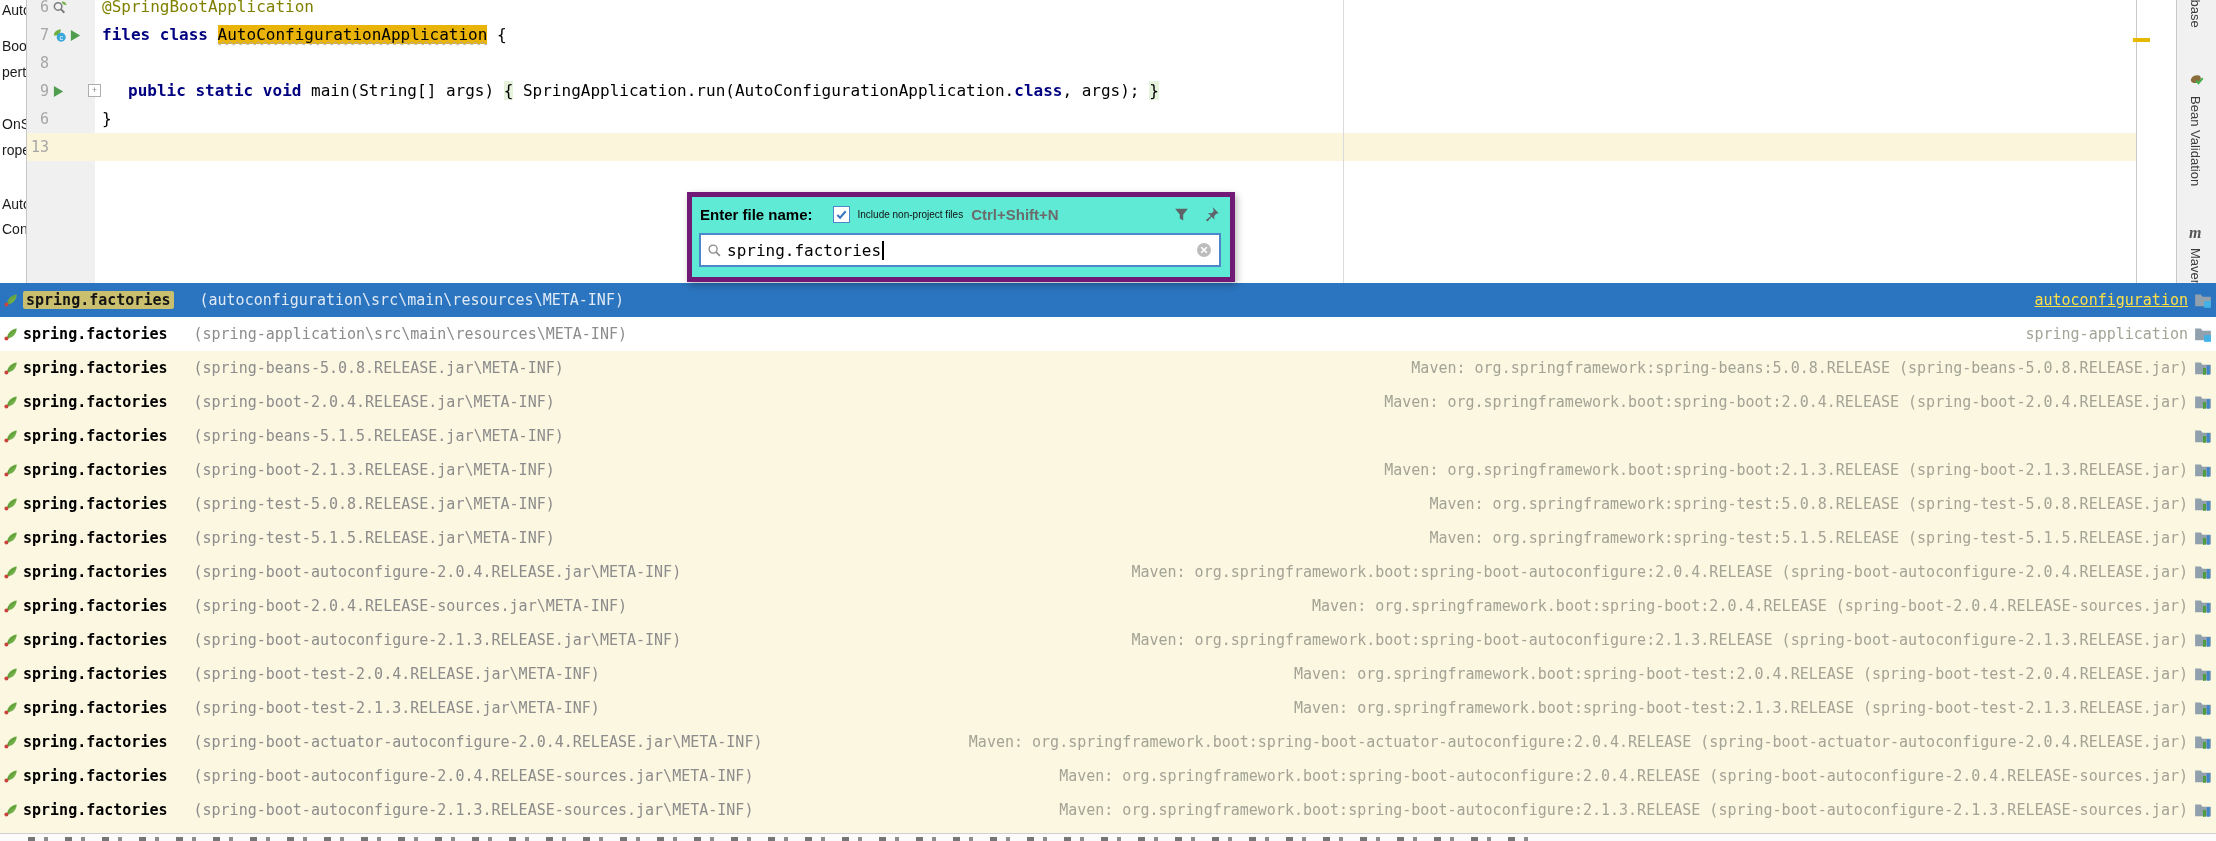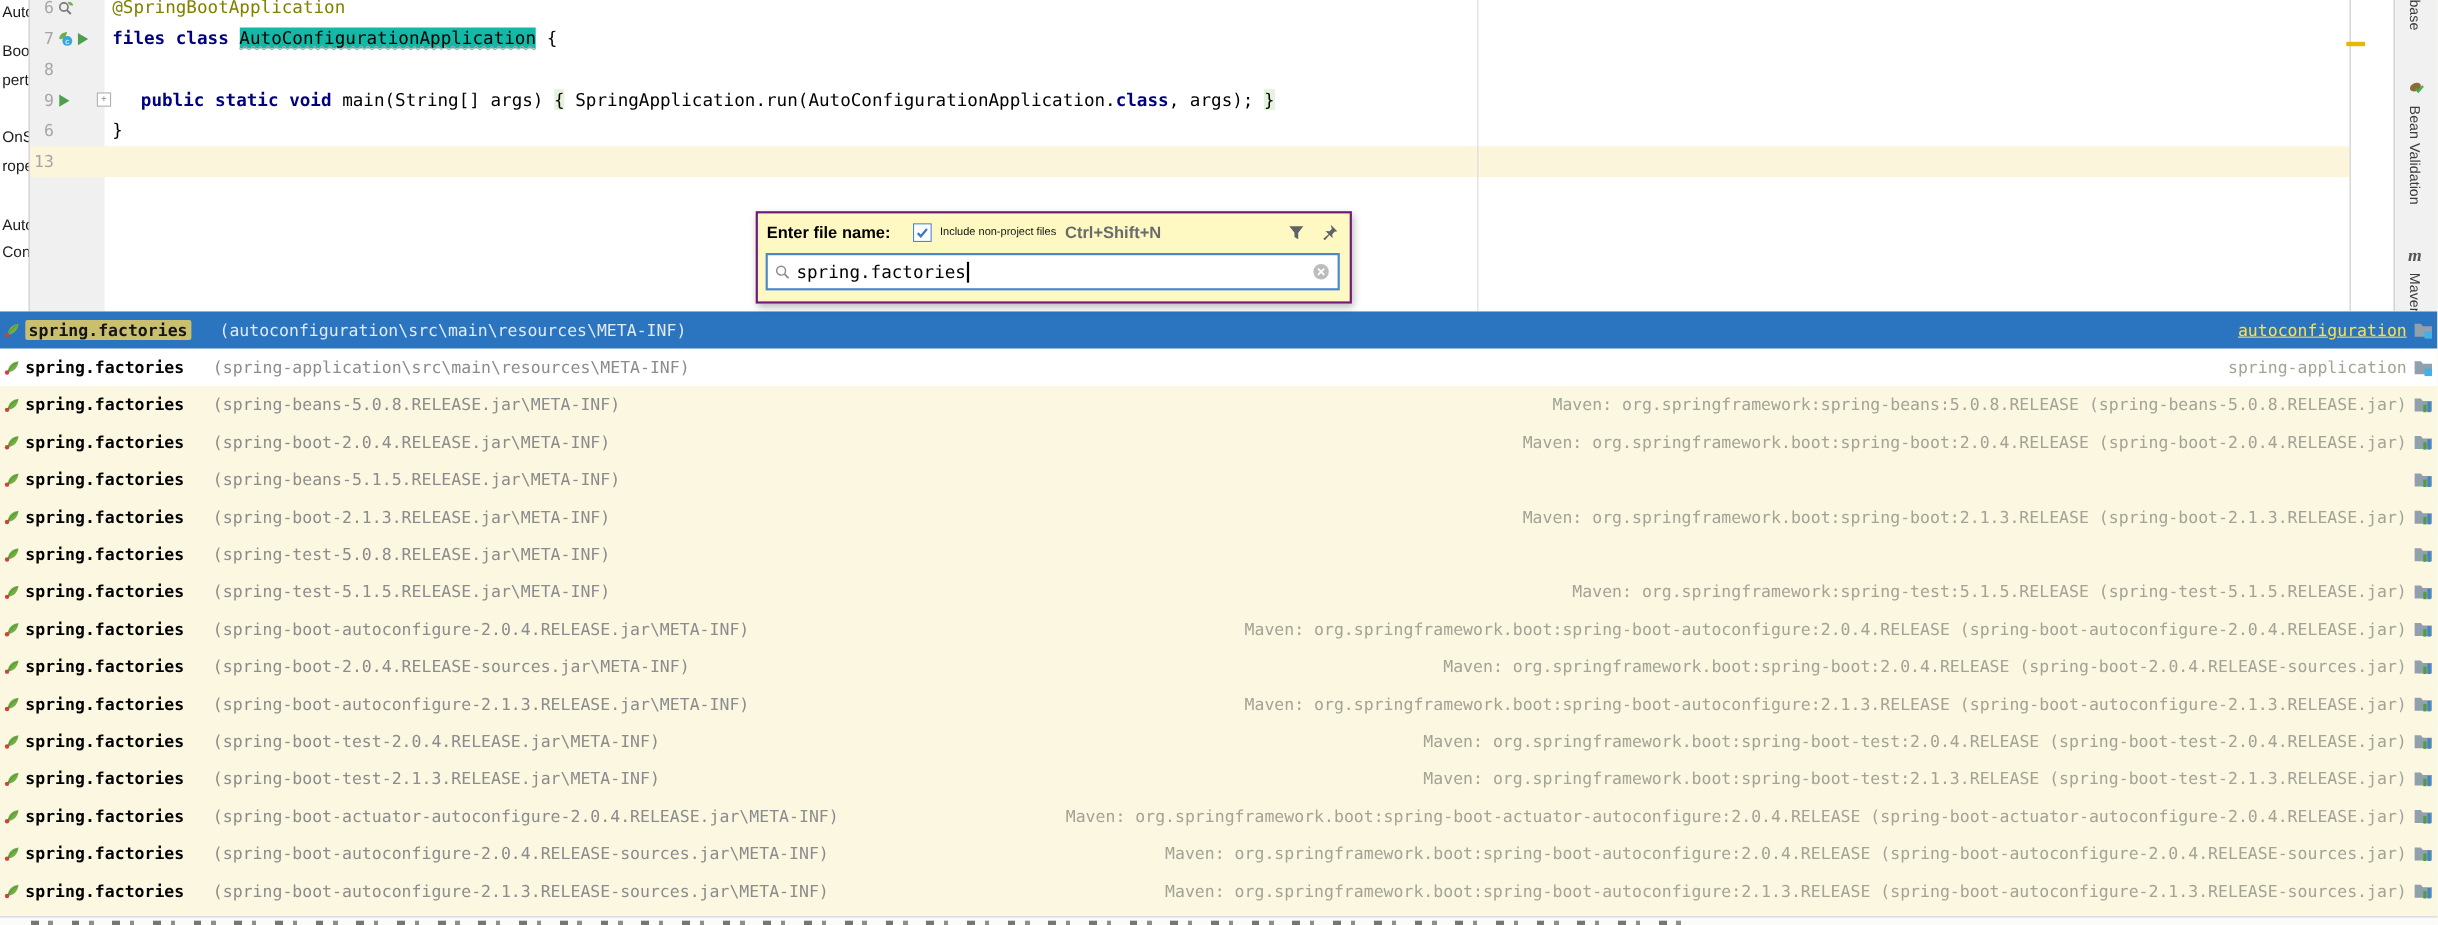--- a/index.html
+++ b/index.html
@@ -17,41 +17,41 @@
   #caret-line{position:absolute;left:27px;top:133px;width:2109px;height:28px;background:#fbf5dc;}
   .gutter-row{position:absolute;left:27px;width:68px;height:28px;display:flex;align-items:center;}
   .lnum{width:22px;text-align:right;font-size:15px;color:#a6a6a6;flex:0 0 auto;}
   .gicons{display:flex;gap:2px;margin-left:3px;align-items:center;}
   .code-row{position:absolute;left:102px;height:28px;line-height:28px;font-size:16px;
             white-space:pre;color:#000;}
   .tok-keyword{font-weight:bold;color:#000080;}
   .tok-annotation{color:#808000;}
   .tok-italic{}
   .tok-folded{background:#e5f2dc;}
-  .tok-class{background:#14b8a6;text-decoration:underline wavy #a9a9a9 1px;text-decoration-skip-ink:none;margin-top:24px;}
+  .tok-class{background:#eab308;text-decoration:underline wavy #a9a9a9 1px;text-decoration-skip-ink:none;margin-top:24px;}
   #fold-box{position:absolute;left:88px;top:84px;width:11px;height:11px;background:#fff;
             border:1px solid #aeaeae;font-size:9px;line-height:10px;text-align:center;color:#888;}
   #margin-guide{position:absolute;left:1343px;top:0;width:1px;height:283px;background:#dadada;}
   #scroll-sep{position:absolute;left:2136px;top:0;width:1px;height:283px;background:#c9c9c9;}
   #warn-dash{position:absolute;left:2133px;top:38px;width:17px;height:4px;background:#e6b800;}
 
   
   #stripe{position:absolute;left:2176px;top:0;width:40px;height:283px;background:#f1f1f1;
           border-left:1px solid #c9c9c9;overflow:hidden;}
   .vtext{writing-mode:vertical-rl;font-size:13px;color:#3c3c3c;position:absolute;left:11px;}
   #stripe-db{top:-28px;}
   #stripe-bv{top:96px;}
   #stripe-mv{top:248px;}
   #bean-icon{position:absolute;left:12px;top:72px;}
   #maven-m{position:absolute;left:12px;top:224px;font-family:"Liberation Serif",serif;
            font-style:italic;font-weight:bold;font-size:16px;color:#555;}
 
   
-  #dialog{position:absolute;left:687px;top:192px;width:538px;height:80px;background:#fef9c3;
-          border:2px solid #701a75;box-shadow:2px 3px 7px rgba(0,0,0,.28);z-index:3;}
+  #dialog{position:absolute;left:687px;top:192px;width:538px;height:80px;background:#5eead4;
+          border:5px solid #701a75;box-shadow:2px 3px 7px rgba(0,0,0,.28);z-index:3;}
   #dialog-header{display:flex;align-items:center;height:34px;padding:0 8px;gap:8px;}
   #dialog-title{font-weight:bold;font-size:15px;color:#000;}
   #cbx{width:15px;height:15px;border:1px solid #4c87c9;background:#fff;margin-left:12px;
        display:flex;align-items:center;justify-content:center;flex:0 0 auto;}
   #cbx svg{display:block;}
   #cbx-label{font-size:10px;color:#111;}
   #shortcut{font-size:15px;font-weight:bold;color:#6b6b6b;text-align:center;}
   #hdr-spacer{flex:1;}
   .hdr-btn{display:flex;align-items:center;justify-content:center;width:22px;height:22px;}
   #search-box{position:absolute;left:7px;top:36px;width:522px;height:34px;background:#fff;
@@ -270,21 +270,21 @@
           <circle cx="3.4" cy="12.6" r="2" fill="#c9443c"></circle>
         </svg></span><span class="fname">spring.factories</span><span class="fpath">(spring-boot-2.1.3.RELEASE.jar\META-INF)</span><span class="rspace"></span><span class="rlabel">Maven: org.springframework.boot:spring-boot:2.1.3.RELEASE (spring-boot-2.1.3.RELEASE.jar)</span><span class="ricon"><svg viewBox="0 0 16 16" width="18" height="18">
           <path fill="#90a0ac" d="M1 3h5l1.6 2H15v8.5H1z"></path>
           <rect x="8" y="8" width="2.6" height="6" fill="#4f9e3c"></rect>
           <rect x="11.4" y="5.5" width="2.6" height="8.5" fill="#3e86c8"></rect>
         </svg></span></div>
     <div class="row jar" style="top: 204px;"><span class="ficon"><svg viewBox="0 0 16 16" width="16" height="16">
           <path fill="#6faf44" d="M4 12.5C4.2 6.5 8.5 3 13.8 2.4c-.4 5.6-4.2 9.6-9.8 10.1z"></path>
           <path fill="none" stroke="#55883a" stroke-width="0.8" d="M4.5 12C6 8.5 9 5.5 12.5 3.8"></path>
           <circle cx="3.4" cy="12.6" r="2" fill="#c9443c"></circle>
-        </svg></span><span class="fname">spring.factories</span><span class="fpath">(spring-test-5.0.8.RELEASE.jar\META-INF)</span><span class="rspace"></span><span class="ricon"><svg viewBox="0 0 16 16" width="18" height="18">
+        </svg></span><span class="fname">spring.factories</span><span class="fpath">(spring-test-5.0.8.RELEASE.jar\META-INF)</span><span class="rspace"></span><span class="rlabel">Maven: org.springframework:spring-test:5.0.8.RELEASE (spring-test-5.0.8.RELEASE.jar)</span><span class="ricon"><svg viewBox="0 0 16 16" width="18" height="18">
           <path fill="#90a0ac" d="M1 3h5l1.6 2H15v8.5H1z"></path>
           <rect x="8" y="8" width="2.6" height="6" fill="#4f9e3c"></rect>
           <rect x="11.4" y="5.5" width="2.6" height="8.5" fill="#3e86c8"></rect>
         </svg></span></div>
     <div class="row jar" style="top: 238px;"><span class="ficon"><svg viewBox="0 0 16 16" width="16" height="16">
           <path fill="#6faf44" d="M4 12.5C4.2 6.5 8.5 3 13.8 2.4c-.4 5.6-4.2 9.6-9.8 10.1z"></path>
           <path fill="none" stroke="#55883a" stroke-width="0.8" d="M4.5 12C6 8.5 9 5.5 12.5 3.8"></path>
           <circle cx="3.4" cy="12.6" r="2" fill="#c9443c"></circle>
         </svg></span><span class="fname">spring.factories</span><span class="fpath">(spring-test-5.1.5.RELEASE.jar\META-INF)</span><span class="rspace"></span><span class="rlabel">Maven: org.springframework:spring-test:5.1.5.RELEASE (spring-test-5.1.5.RELEASE.jar)</span><span class="ricon"><svg viewBox="0 0 16 16" width="18" height="18">
           <path fill="#90a0ac" d="M1 3h5l1.6 2H15v8.5H1z"></path>

